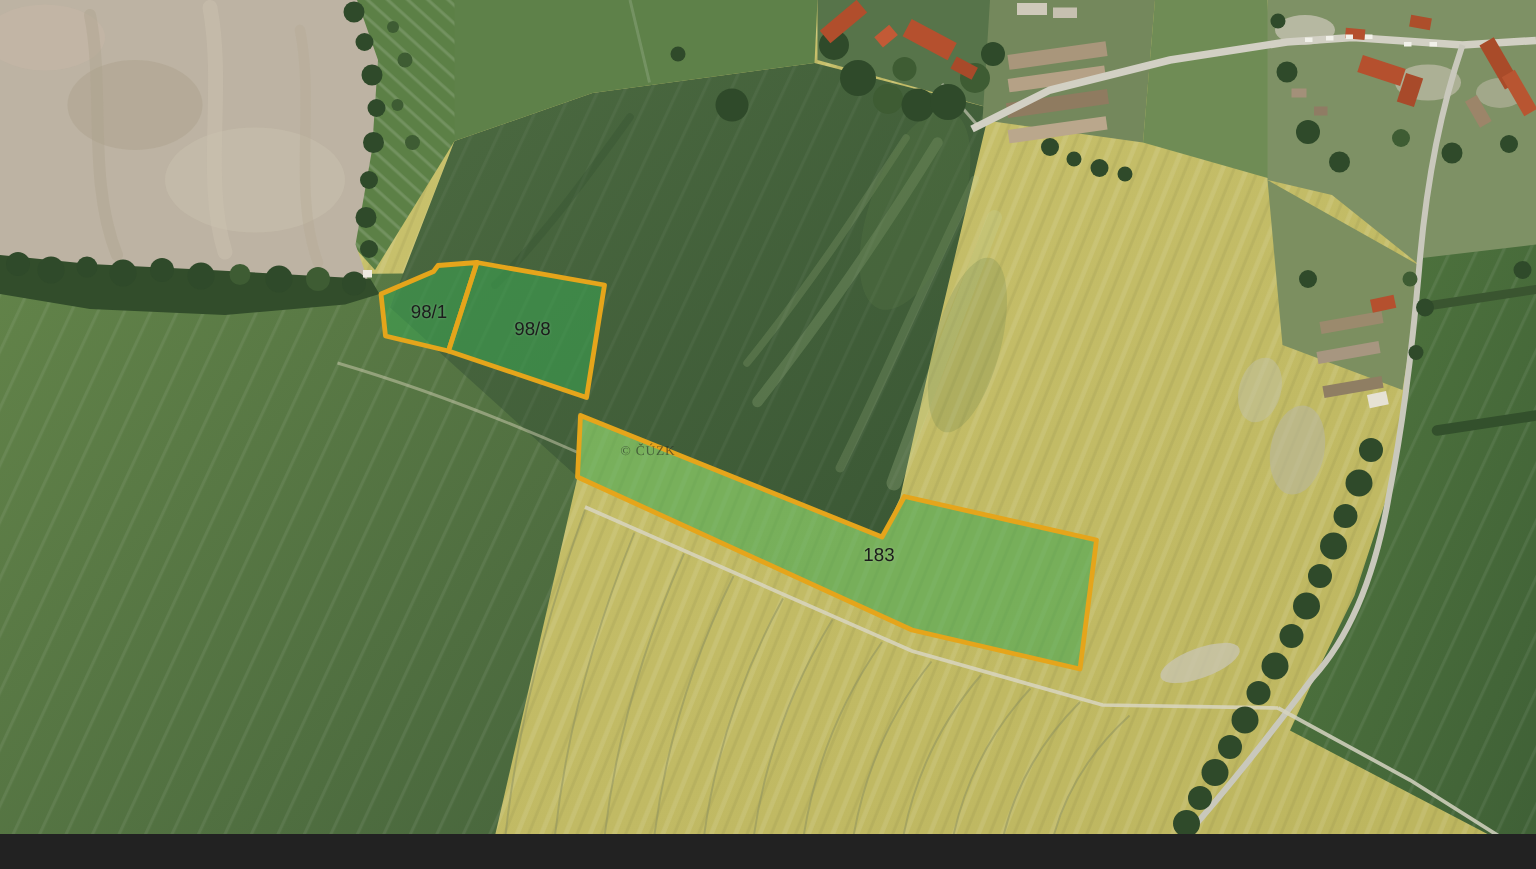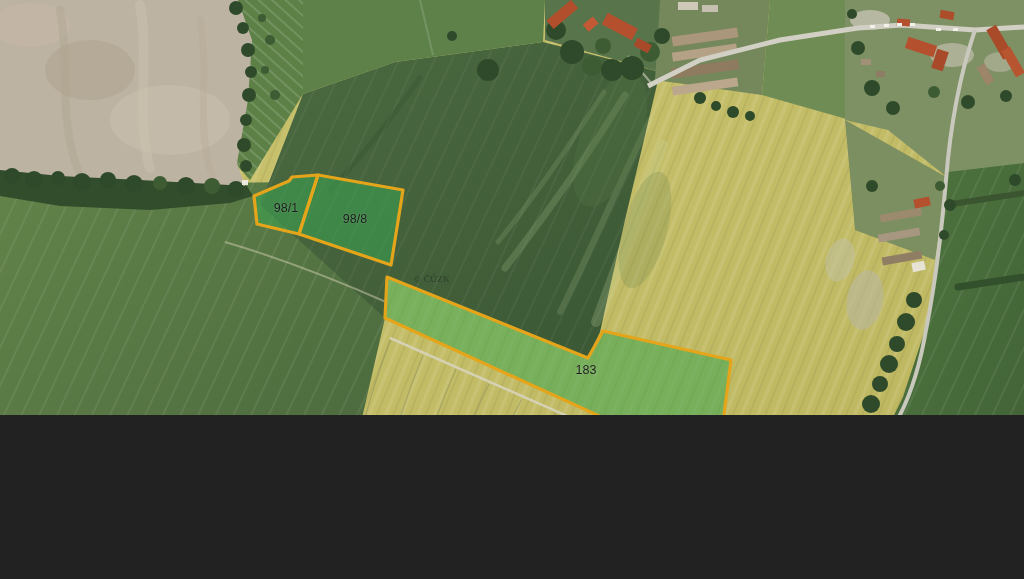--- a/index.html
+++ b/index.html
@@ -1,16 +1,16 @@
 <!DOCTYPE html>
 <html style="--parcel_outline: #E5A51B; --parcel_fill: rgba(58,165,82,0.55); --field_yellow: #C5BE68; --field_dark_green: #41603A; --field_green: #5E8149; --woodland: #324D2B; --bare_soil: #BDB3A3; --road: #D2D0C4;"><head>
 <meta charset="utf-8">
 <style>
   html,body{margin:0;padding:0;background:#222;}
-  .stage{position:relative;width:1024px;height:415px;overflow:hidden;
+  .stage{position:relative;width:1024px;height:556px;overflow:hidden;
          font-family:"Liberation Sans","DejaVu Sans",sans-serif;}
   .stage svg{position:absolute;left:0;top:0;}
   .parcel{fill:var(--parcel_fill);stroke:var(--parcel_outline);stroke-width:3.2;stroke-linejoin:round;cursor:pointer;}
   .plabel{position:absolute;transform:translate(-50%,-50%);color:#1c1c1c;font-size:12.5px;
           text-shadow:0 0 2px rgba(255,255,255,.25);white-space:nowrap;pointer-events:none;}
   .watermark{position:absolute;transform:translate(-50%,-50%);font-size:9px;color:rgba(35,40,35,.6);
              letter-spacing:.5px;pointer-events:none;}
 </style>
 </head>
 <body>
@@ -241,14 +241,14 @@
     <polygon class="parcel" points="254,196 289,181 292,177 318,175 299,234 257,224"></polygon>
     <polygon class="parcel" points="318,175 403,190 391,265 299,234"></polygon>
     <polygon class="parcel" points="387,277 588,358 603,331 731,360 720,446 608,420 385,318"></polygon>
   </g>
 </svg>
 
 <div class="plabel" style="left:286px;top:208px;">98/1</div>
 <div class="plabel" style="left:355px;top:219px;">98/8</div>
 <div class="plabel" style="left:586px;top:370px;">183</div>
 
-<div class="watermark" style="left:432px;top:279px;font-family:Liberation Serif, serif;">© ČÚZK</div>
+<div class="watermark" style="left:432px;top:300px;font-family:Liberation Serif, serif;">© ČÚZK</div>
 </div>
 
 </body></html>

